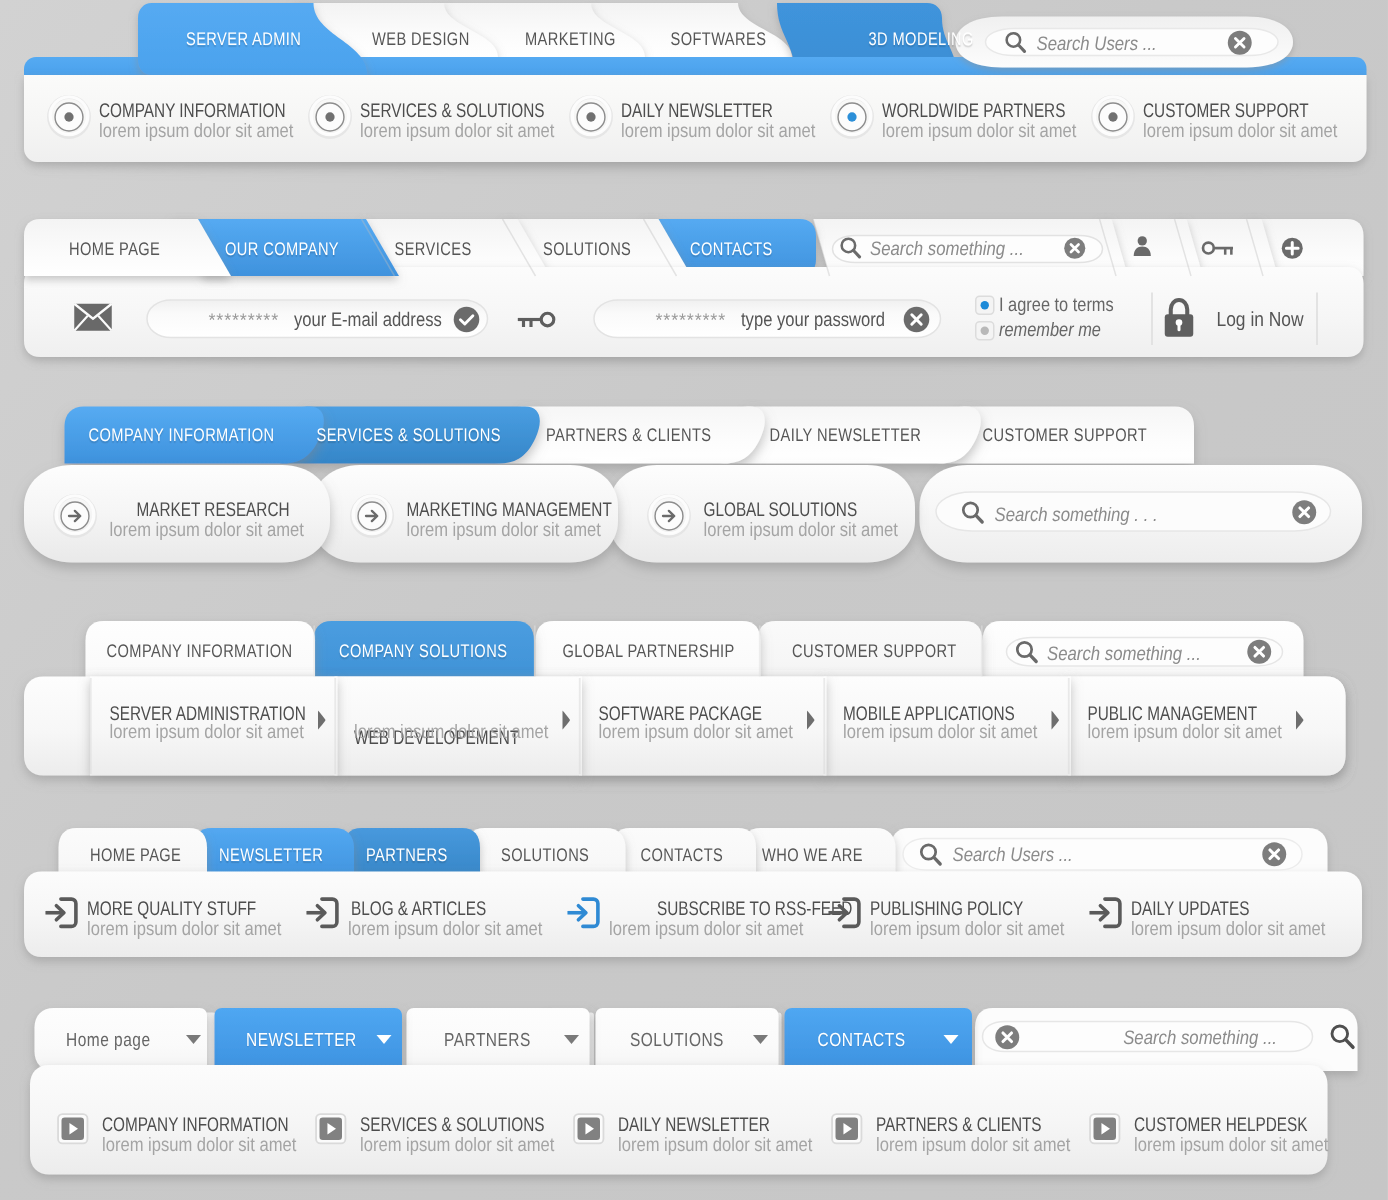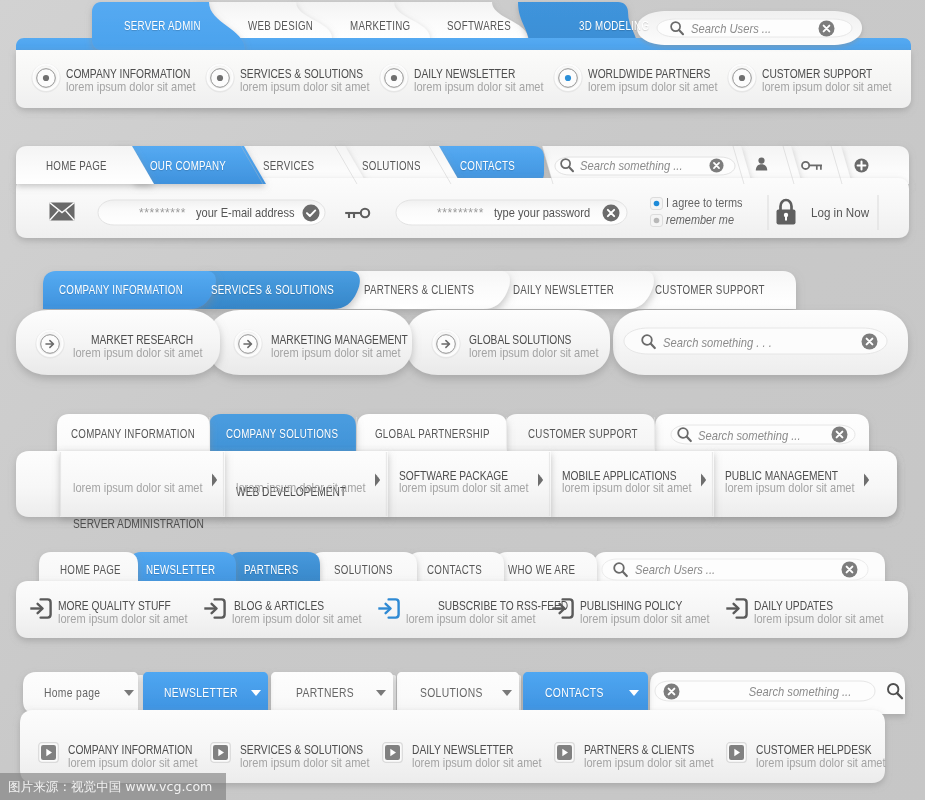--- a/index.html
+++ b/index.html
@@ -493,21 +493,21 @@
     <circle cx="7" cy="7" r="4.8" fill="none" stroke="#6a6a6a" stroke-width="1.8"></circle>
     <line x1="10.6" y1="10.6" x2="14.8" y2="15" stroke="#6a6a6a" stroke-width="2.2" stroke-linecap="round"></line>
   </svg>
   <div class="tl ph" style="left:698px;top:24px;"><span class="nw">Search something ...</span></div>
   <svg style="position:absolute;left:831px;top:21px;" width="17" height="17" viewBox="0 0 16 16">
     <circle cx="8" cy="8" r="7.5" fill="#7d7d7d"></circle>
     <path d="M5.3 5.3 L10.7 10.7 M10.7 5.3 L5.3 10.7" stroke="#fff" stroke-width="1.9" stroke-linecap="round"></path>
   </svg>
   <div id="n4items">
         <div class="row" style="left:73px;top:64px;">
-          <span class="tl it-t" style="left:0px;top:0px;margin-top:48px;"><span class="nw">SERVER ADMINISTRATION</span></span>
+          <span class="tl it-t" style="left:0px;top:0px;"><span class="nw">SERVER ADMINISTRATION</span></span>
           <span class="tl it-s" style="left:0px;top:12px;"><span class="nw">lorem ipsum dolor sit amet</span></span>
           <span class="row-tr" style="left:138px;top:4px;">
             <svg width="7" height="14" viewBox="0 0 7 14">
               <path d="M1 0.6 C1 0.6 6 6.4 6 7 C6 7.6 1 13.4 1 13.4 Z" fill="#6e6e6e"></path>
             </svg>
           </span>
         </div>
         <div class="row" style="left:236px;top:64px;">
           <span class="tl it-t" style="left:0px;top:16px;"><span class="nw">WEB DEVELOPEMENT</span></span>
           <span class="tl it-s" style="left:0px;top:12px;"><span class="nw">lorem ipsum dolor sit amet</span></span>
@@ -769,16 +769,13 @@
          <rect x="3" y="3" width="15" height="15" rx="2.2" fill="#818181"></rect>
          <path d="M8.3 6.7 L14 10.5 L8.3 14.3 Z" fill="#ffffff"></path>
             </svg>
           </span>
           <span class="tl it-t" style="left:30px;top:2px;"><span class="nw">CUSTOMER HELPDESK</span></span>
           <span class="tl it-s" style="left:30px;top:15px;"><span class="nw">lorem ipsum dolor sit amet</span></span>
         </div>
       </div>
 </div>
 
-<div class="wm">
-  <span>图片来源：视觉中国 www.vcg.com</span>
 </div>
-</div>
 
 </body></html>

